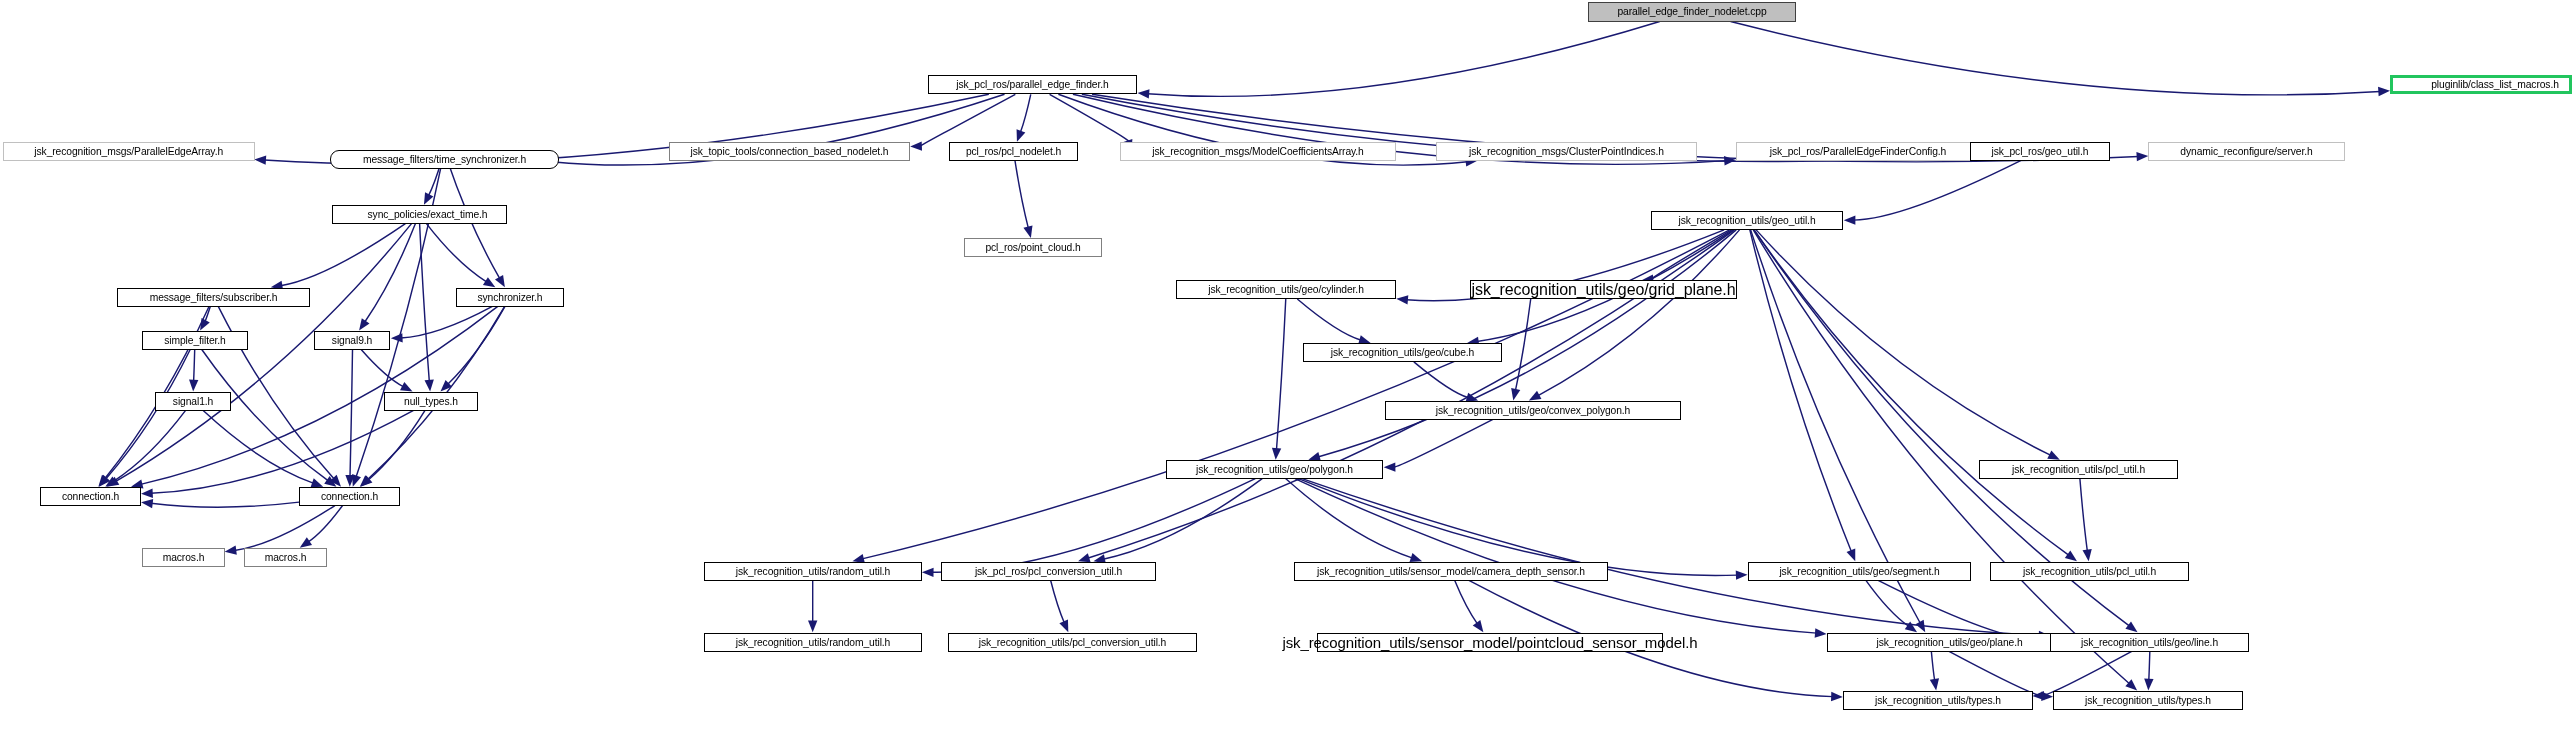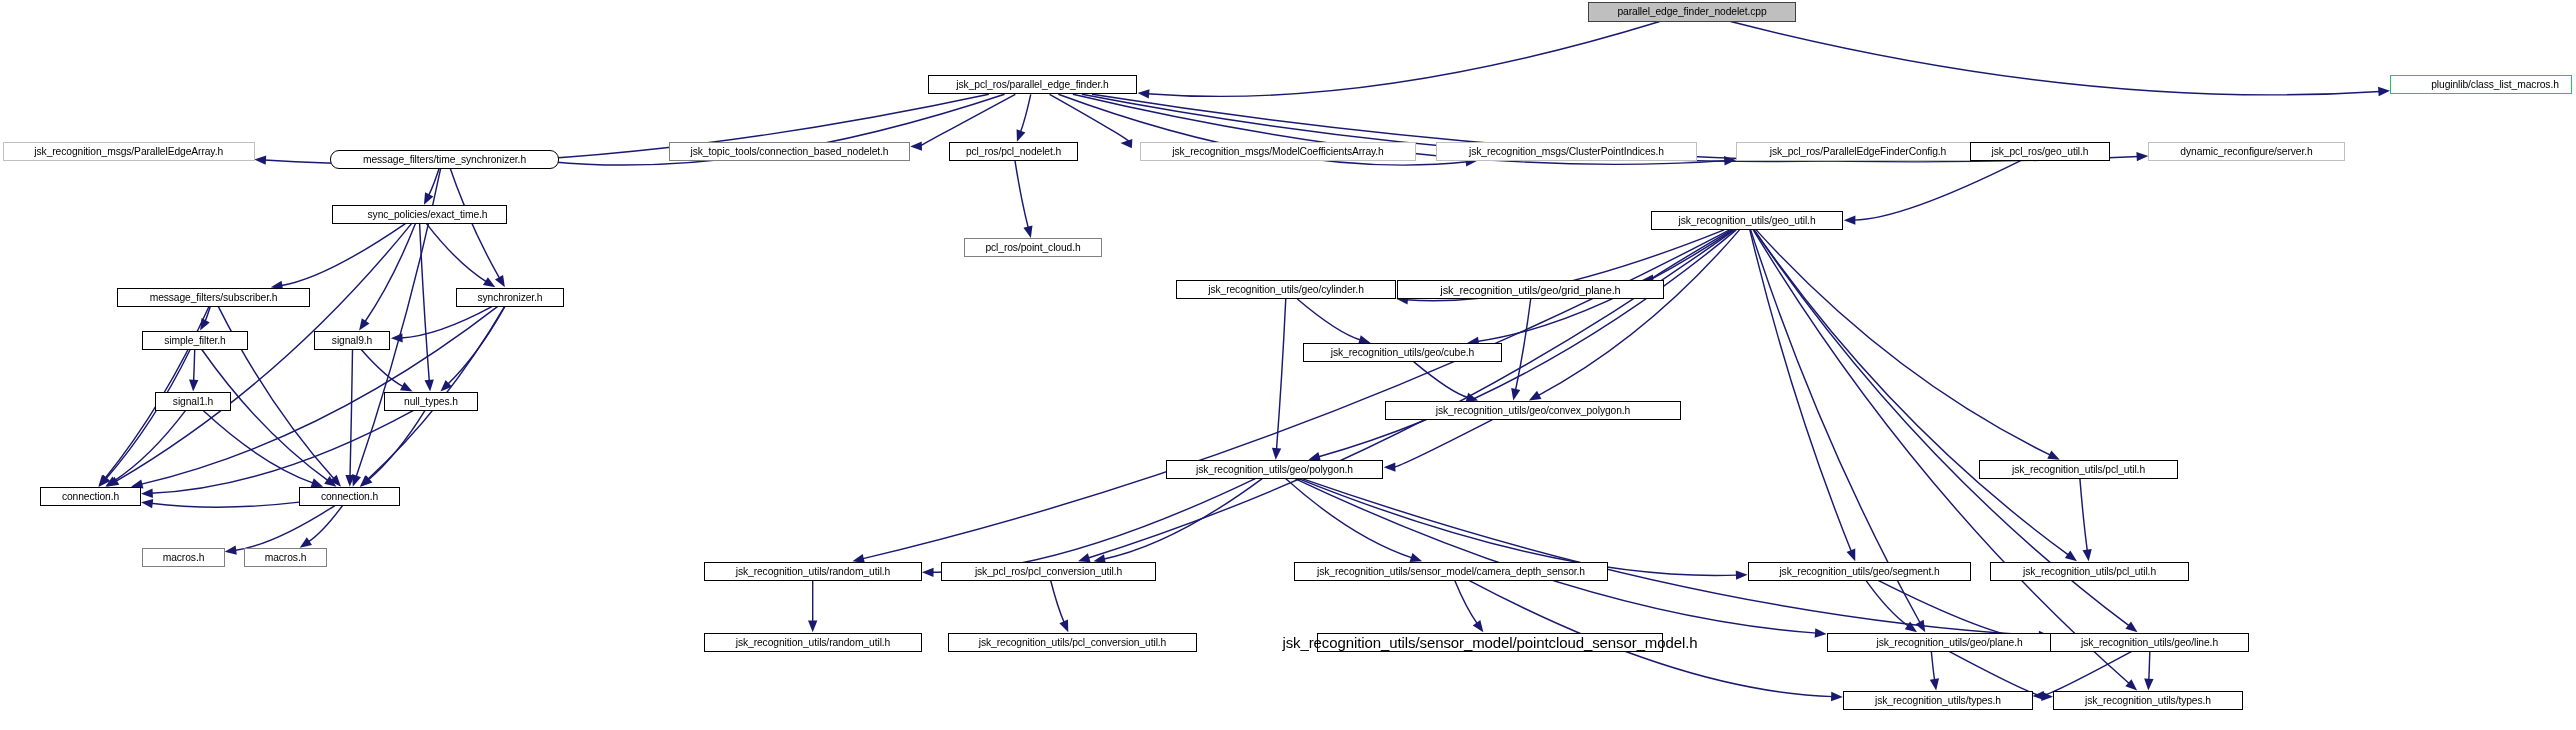--- a/index.html
+++ b/index.html
@@ -48,21 +48,21 @@
     letter-spacing: -0.1px;
   }
   .node.root {
     background: #bfbfbf;
     border: 1.4px solid #404040;
   }
   .node.strong {
     border: 1.4px solid #000000;
   }
   .node.normal {
-    border: 1px solid #22c55e;
+    border: 3px solid #22c55e;
     padding-left: 28px;
   }
   .node.faint {
     border: 1px solid #c0c0c0;
   }
   .node.mid {
     border: 1.2px solid #808080;
   }
 </style>
 </head>
@@ -222,32 +222,32 @@
       <polygon class="arrowhead" points="2324.615114141422,625 2328.070567609613,611.4316603326286 2317.759863433994,612.7915792283234"></polygon>
     </svg>
   <div id="nodes-layer">
       <div class="node root" style="left: 1588px; top: 1.8px; width: 208px; height: 20px; font-size: 10.3px;">parallel_edge_finder_nodelet.cpp</div>
       <div class="node normal" style="left: 2390px; top: 75px; width: 182px; height: 19px; font-size: 10.3px;">pluginlib/class_list_macros.h</div>
       <div class="node strong" style="left: 928px; top: 75px; width: 209px; height: 19px; font-size: 10.3px;">jsk_pcl_ros/parallel_edge_finder.h</div>
       <div class="node faint" style="left: 2.7px; top: 142px; width: 252px; height: 19px; font-size: 10.3px;">jsk_recognition_msgs/ParallelEdgeArray.h</div>
       <div class="node strong" style="left: 330px; top: 150px; width: 229px; height: 19px; font-size: 10.3px; border-radius: 9px;">message_filters/time_synchronizer.h</div>
       <div class="node mid" style="left: 669px; top: 142px; width: 241px; height: 19px; font-size: 10.3px;">jsk_topic_tools/connection_based_nodelet.h</div>
       <div class="node strong" style="left: 949px; top: 142px; width: 129px; height: 19px; font-size: 10.3px;">pcl_ros/pcl_nodelet.h</div>
-      <div class="node faint" style="left: 1120px; top: 142px; width: 276px; height: 19px; font-size: 10.3px; margin-left: 20px;">jsk_recognition_msgs/ModelCoefficientsArray.h</div>
+      <div class="node faint" style="left: 1120px; top: 142px; width: 276px; height: 19px; font-size: 10.3px;">jsk_recognition_msgs/ModelCoefficientsArray.h</div>
       <div class="node faint" style="left: 1436px; top: 142px; width: 261px; height: 19px; font-size: 10.3px;">jsk_recognition_msgs/ClusterPointIndices.h</div>
       <div class="node faint" style="left: 1736px; top: 142px; width: 244px; height: 19px; font-size: 10.3px;">jsk_pcl_ros/ParallelEdgeFinderConfig.h</div>
       <div class="node strong" style="left: 1970px; top: 142px; width: 140px; height: 19px; font-size: 10.3px;">jsk_pcl_ros/geo_util.h</div>
       <div class="node faint" style="left: 2148px; top: 142px; width: 197px; height: 19px; font-size: 10.3px;">dynamic_reconfigure/server.h</div>
       <div class="node strong" style="left: 332px; top: 205px; width: 175px; height: 19px; font-size: 10.3px; padding-left: 16px;">sync_policies/exact_time.h</div>
       <div class="node strong" style="left: 1651px; top: 211px; width: 192px; height: 19px; font-size: 10.3px;">jsk_recognition_utils/geo_util.h</div>
       <div class="node mid" style="left: 964px; top: 238px; width: 138px; height: 19px; font-size: 10.3px;">pcl_ros/point_cloud.h</div>
       <div class="node strong" style="left: 117px; top: 288px; width: 193px; height: 19px; font-size: 10.3px;">message_filters/subscriber.h</div>
       <div class="node strong" style="left: 456px; top: 288px; width: 108px; height: 19px; font-size: 10.3px;">synchronizer.h</div>
       <div class="node strong" style="left: 1176px; top: 280px; width: 220px; height: 19px; font-size: 10.3px;">jsk_recognition_utils/geo/cylinder.h</div>
-      <div class="node strong" style="left: 1397px; top: 280px; width: 267px; height: 19px; font-size: 11px;">jsk_recognition_utils/geo/grid_plane.h</div>
+      <div class="node strong" style="left: 1470px; top: 280px; width: 267px; height: 19px; font-size: 16px;">jsk_recognition_utils/geo/grid_plane.h</div>
       <div class="node strong" style="left: 142px; top: 331px; width: 106px; height: 19px; font-size: 10.3px;">simple_filter.h</div>
       <div class="node strong" style="left: 314px; top: 331px; width: 76px; height: 19px; font-size: 10.3px;">signal9.h</div>
       <div class="node strong" style="left: 1303px; top: 343px; width: 199px; height: 19px; font-size: 10.3px;">jsk_recognition_utils/geo/cube.h</div>
       <div class="node strong" style="left: 1385px; top: 401px; width: 296px; height: 19px; font-size: 10.3px;">jsk_recognition_utils/geo/convex_polygon.h</div>
       <div class="node strong" style="left: 155px; top: 392px; width: 76px; height: 19px; font-size: 10.3px;">signal1.h</div>
       <div class="node strong" style="left: 384px; top: 392px; width: 94px; height: 19px; font-size: 10.3px;">null_types.h</div>
       <div class="node strong" style="left: 1166px; top: 460px; width: 217px; height: 19px; font-size: 10.3px;">jsk_recognition_utils/geo/polygon.h</div>
       <div class="node strong" style="left: 1979px; top: 460px; width: 199px; height: 19px; font-size: 10.3px;">jsk_recognition_utils/pcl_util.h</div>
       <div class="node strong" style="left: 40px; top: 487px; width: 101px; height: 19px; font-size: 10.3px;">connection.h</div>
       <div class="node strong" style="left: 299px; top: 487px; width: 101px; height: 19px; font-size: 10.3px;">connection.h</div>

